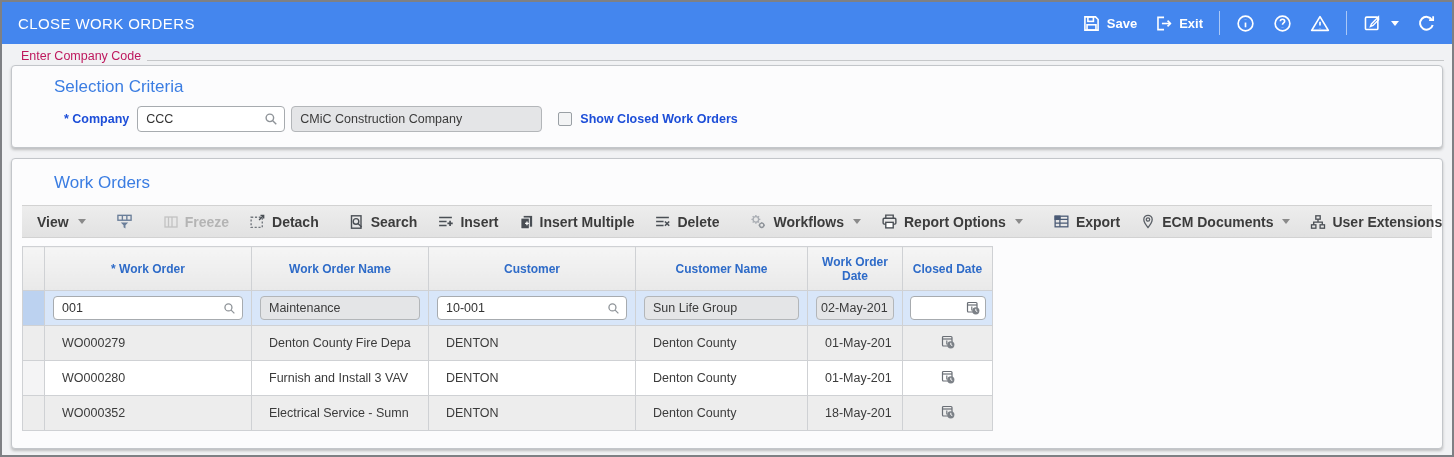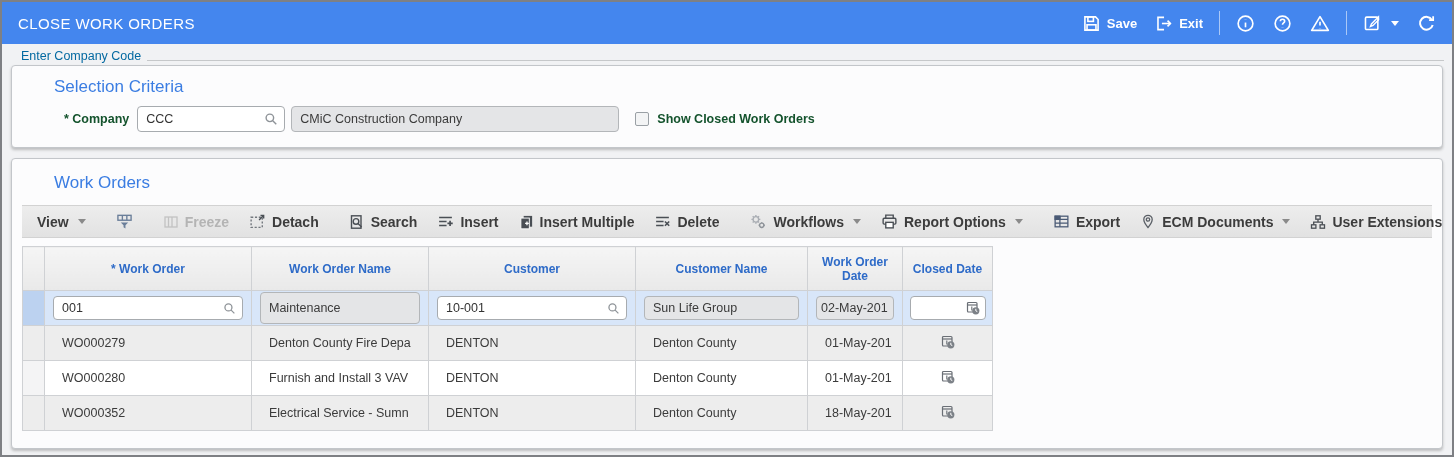--- a/index.html
+++ b/index.html
@@ -22,42 +22,42 @@
   .appbar-right { margin-left: auto; display: flex; align-items: center; gap: 14px; }
   .hbtn {
     display: flex; align-items: center; gap: 7px;
     background: none; border: none; color: #fff; cursor: pointer;
     font-family: inherit; font-size: 13px; font-weight: bold; padding: 2px 2px;
   }
   .hdivider { width: 1px; height: 24px; background: rgba(255,255,255,.55); }
   .icon { display: inline-flex; align-items: center; justify-content: center; }
   
   .hint-row { display: flex; align-items: flex-end; padding: 3px 8px 0 19px; height: 20px; }
-  .hint-text { font-size: 12.5px; color: #0369a1; padding-bottom: 1px; }
+  .hint-text { font-size: 12.5px; color: #be185d; padding-bottom: 1px; }
   .hint-rule { flex: 1; border-bottom: 1px solid #c6c8ca; margin-left: 6px; margin-bottom: 3px; }
   
   .panel {
     background: #fcfcfd; border: 1px solid #c3c6ca; border-radius: 4px;
     margin: 0 9px; box-shadow: 0 2px 3px rgba(0,0,0,.22);
   }
   .panel-heading { font-size: 17px; color: #3b7de2; padding: 11px 0 9px 42px; }
   
   .sel-row { display: flex; align-items: center; padding: 0 0 15px 52px; }
-  .field-label { font-size: 12.5px; font-weight: bold; color: #14532d; margin-right: 8px; white-space: nowrap; }
+  .field-label { font-size: 12.5px; font-weight: bold; color: #1d4ed8; margin-right: 8px; white-space: nowrap; }
   .fld {
     height: 26px; border: 1px solid #a7abaf; border-radius: 4px; background: #fff;
     display: flex; align-items: center; padding: 0 6px 0 8px; font-size: 12.5px; color: #333;
   }
   .fld input {
     border: none; outline: none; background: transparent; flex: 1; min-width: 0;
     font-family: inherit; font-size: 12.5px; color: #333;
   }
   .fld.ro { background: #e4e5e7; border-color: #b3b6b9; color: #3b3b3b; }
   .cmp-code { width: 148px; }
-  .cmp-name { width: 328px; margin-left: 6px; }
+  .cmp-name { width: 251px; margin-left: 6px; }
   .chk-wrap { display: flex; align-items: center; margin-left: 16px; gap: 8px; }
   .chk { width: 14px; height: 14px; border: 1px solid #9aa0a5; background: #f3f4f5; border-radius: 2px; }
   
   .toolbar {
     margin: 0 10px; height: 33px;
     background: linear-gradient(#ededed, #e2e2e2);
     border: 1px solid #d2d2d2; border-left: none; border-right: none;
     display: flex; align-items: center; padding: 0 6px; gap: 2px;
   }
   .tbtn {
@@ -358,21 +358,21 @@
               <input value="001" style="">
               <span class="icon">
                 <svg width="13" height="13" viewBox="0 0 16 16" fill="none" stroke="#8e9398" stroke-width="1.6">
                   <circle cx="6.7" cy="6.7" r="4.3"></circle>
                     <path d="M10 10l4 4"></path>
                 </svg>
               </span>
             </div>
           </td>
           <td>
-            <div class="fld ro cellfld" style="height:32px;">
+            <div class="fld ro cellfld" style="height:24px;">
               <span>Maintenance</span>
             </div>
           </td>
           <td>
             <div class="fld cellfld" style="height:24px;">
               <input value="10-001" style="">
               <span class="icon">
                 <svg width="13" height="13" viewBox="0 0 16 16" fill="none" stroke="#8e9398" stroke-width="1.6">
                   <circle cx="6.7" cy="6.7" r="4.3"></circle>
                     <path d="M10 10l4 4"></path>

